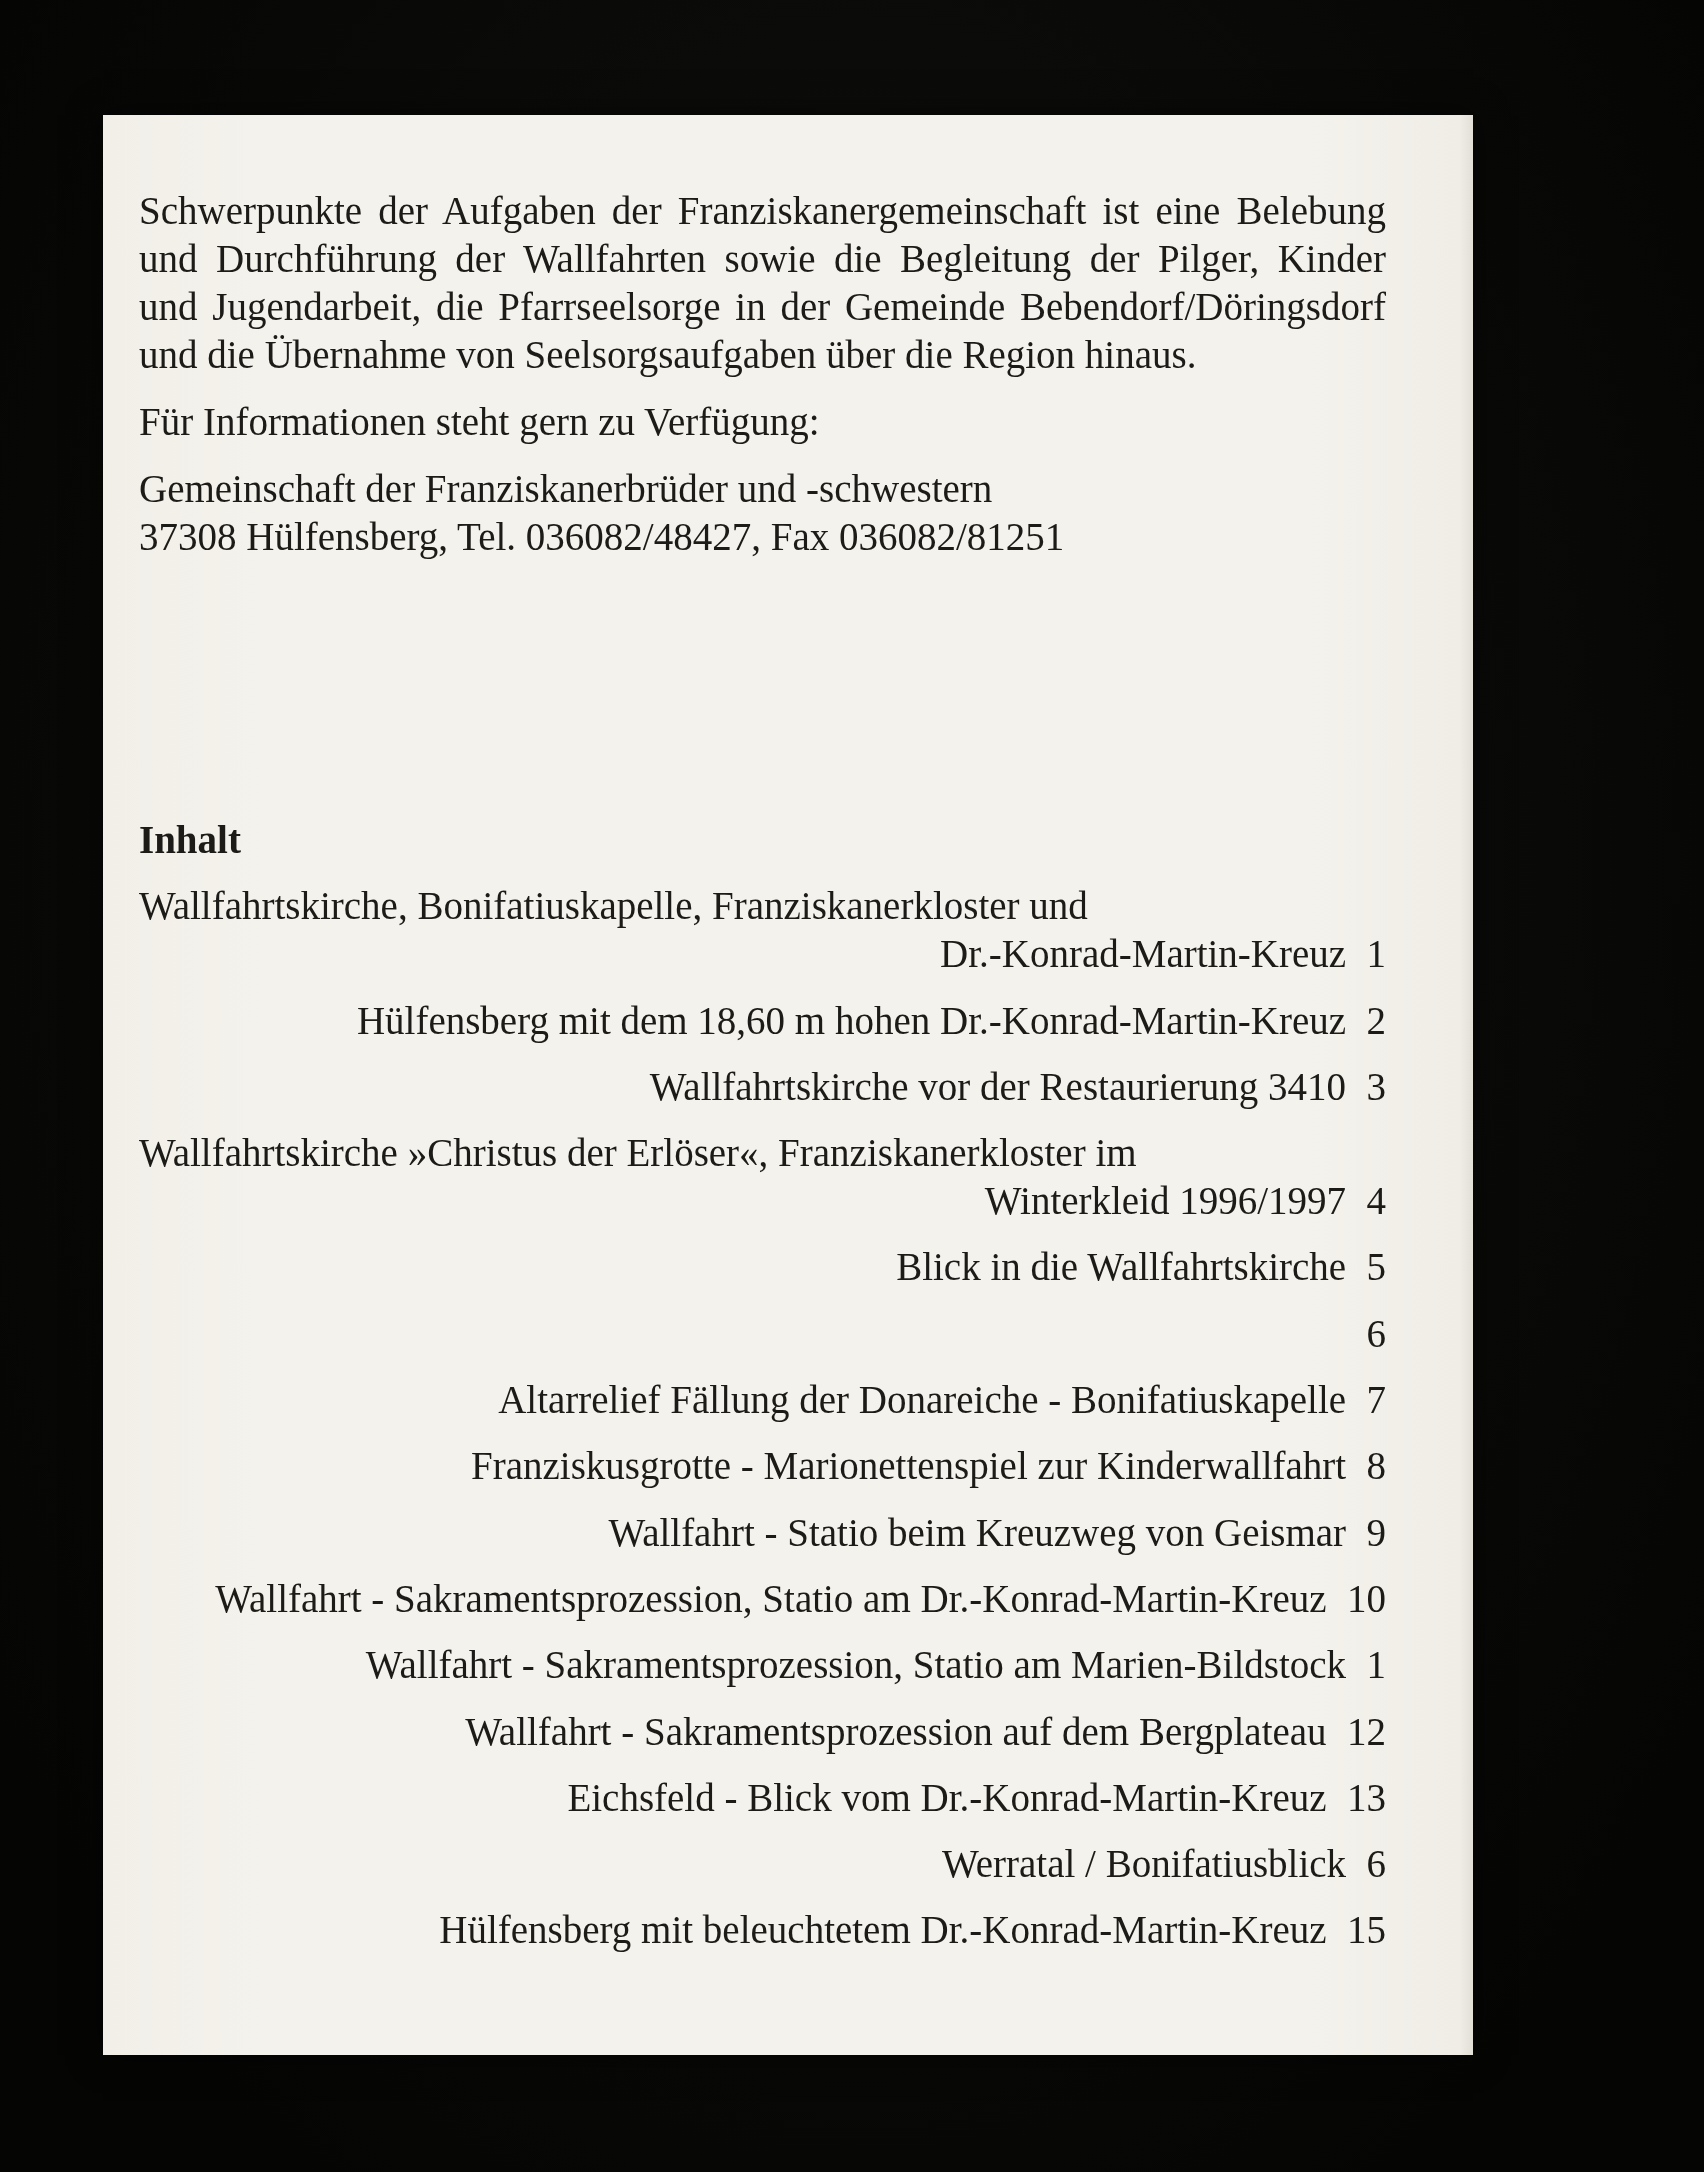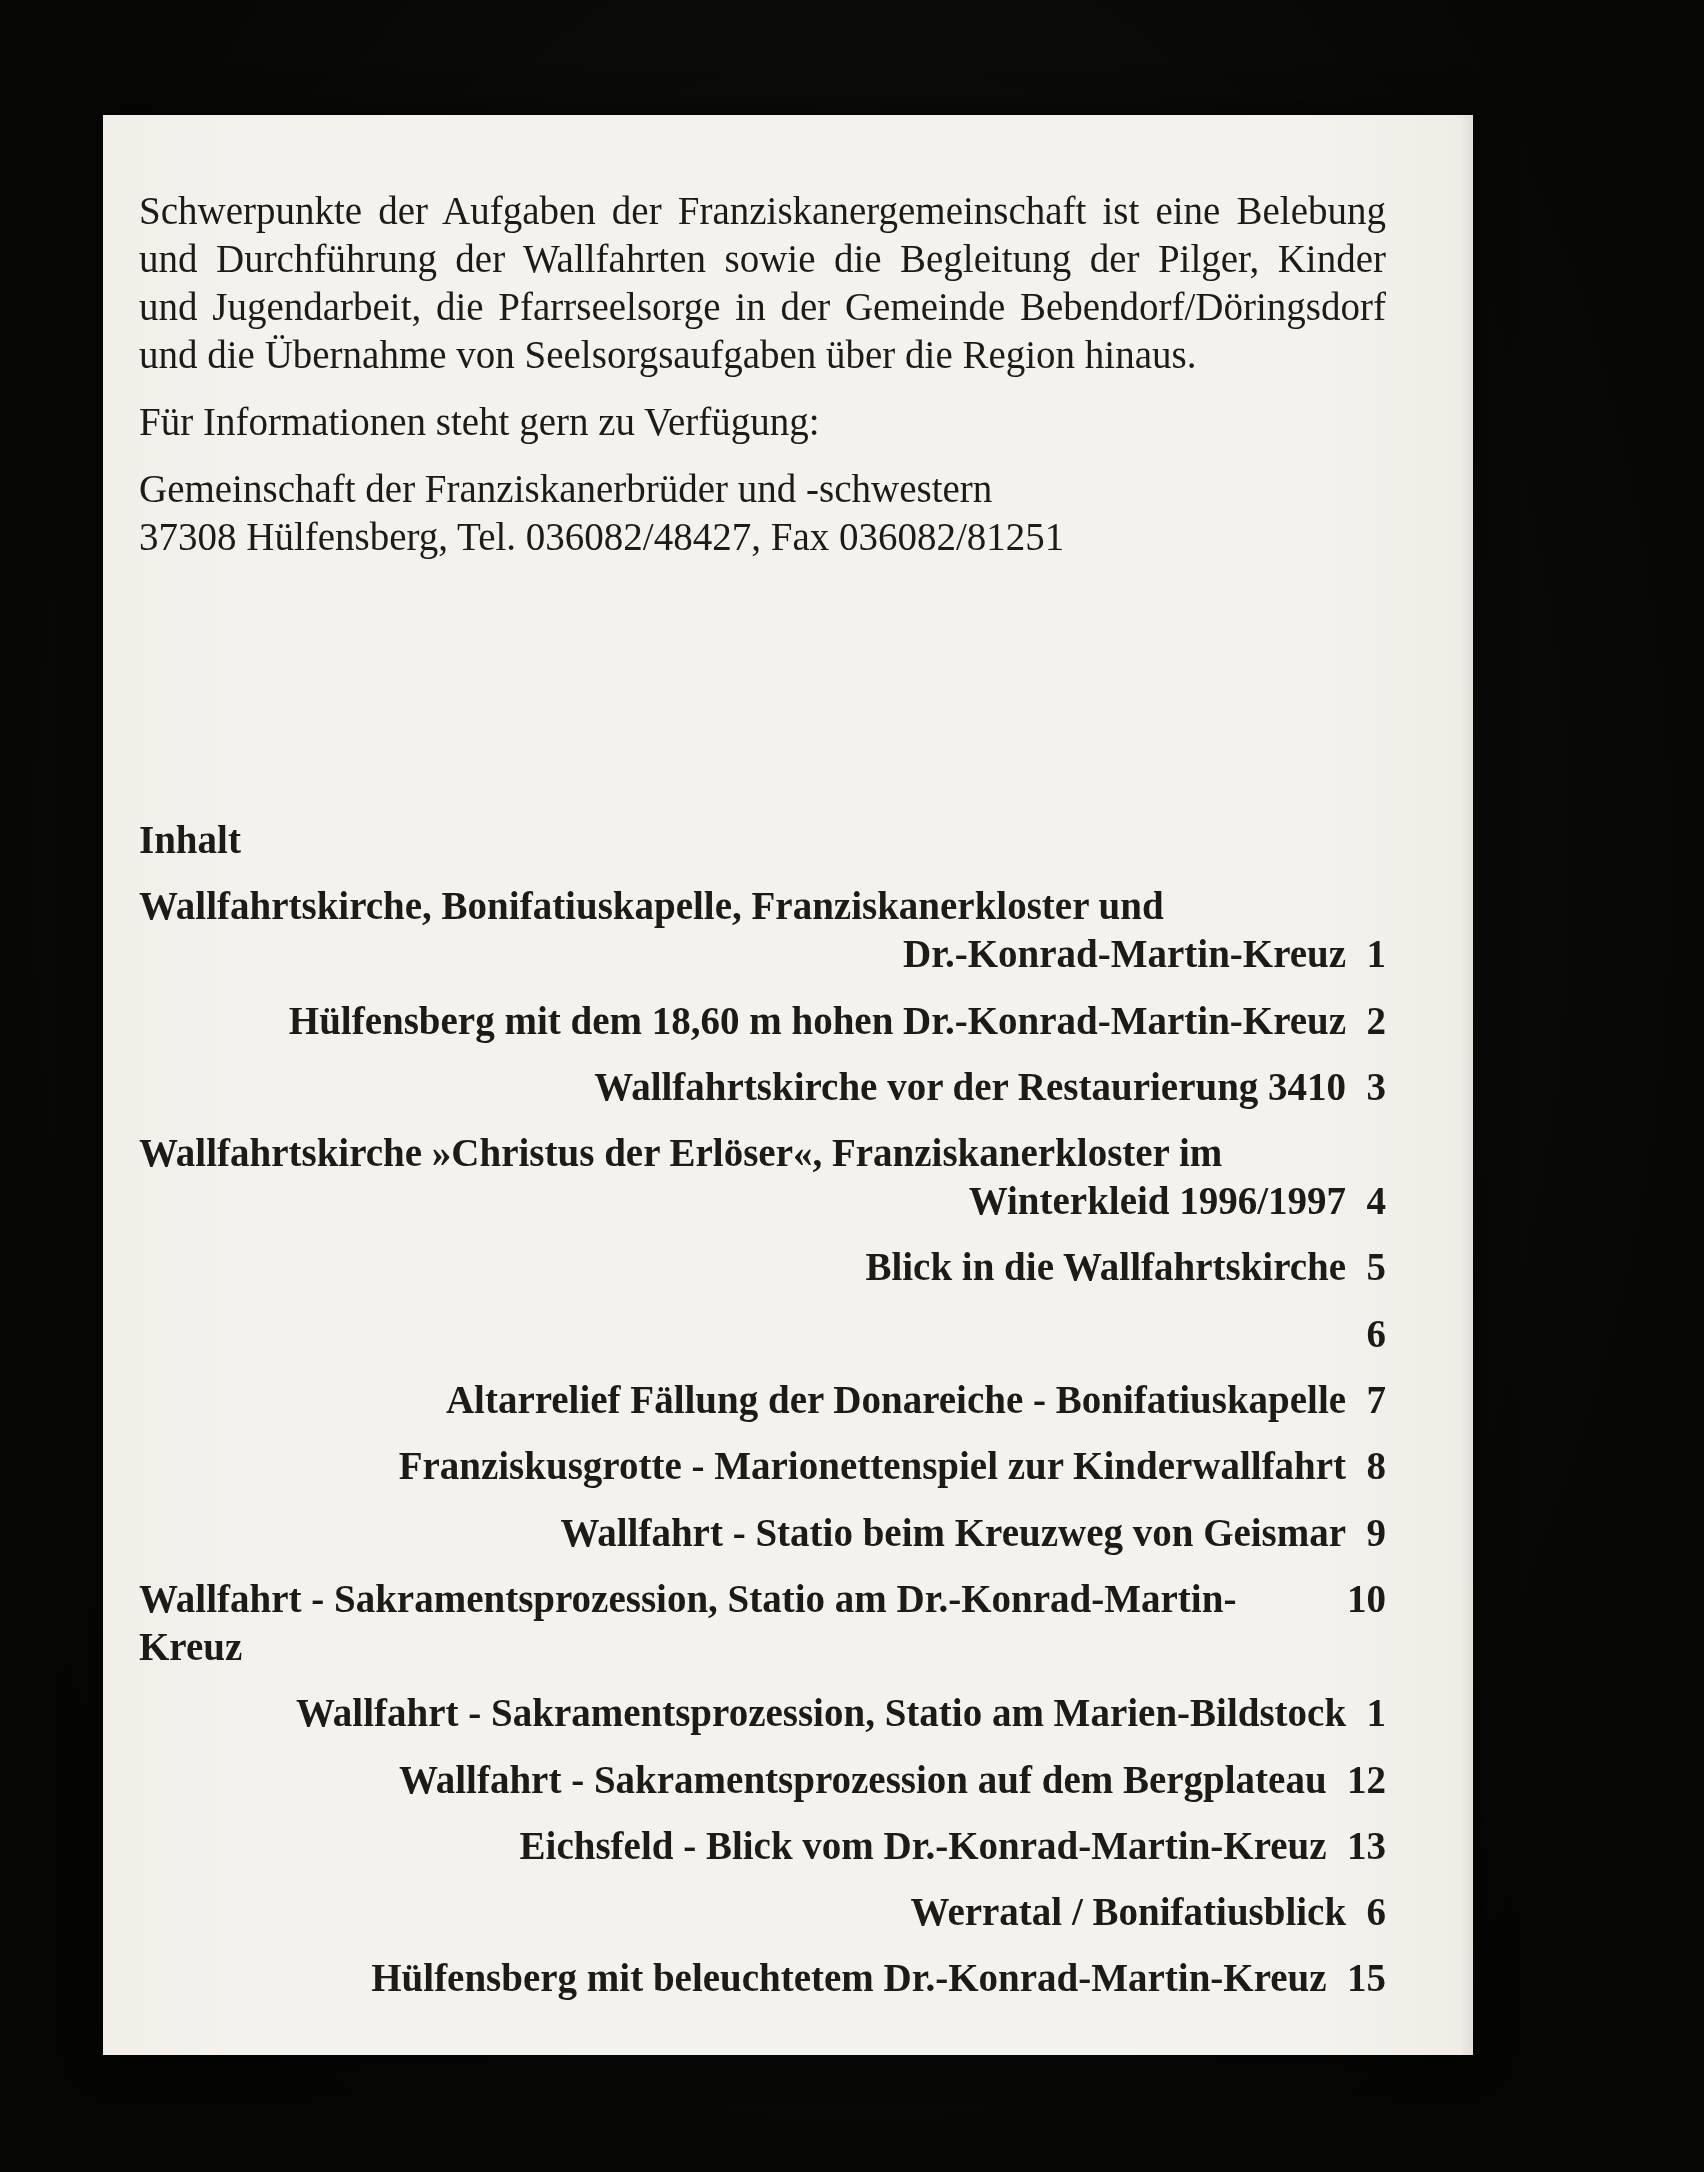--- a/index.html
+++ b/index.html
@@ -46,21 +46,20 @@
   }
   .toc-heading {
     margin-top: 255px;
     font-weight: bold;
   }
   .toc-list {
     margin-top: 14.3px;
   }
   .toc-entry {
     margin-top: 18.3px;
-    font-weight: bold;
   }
   .toc-row {
     display: flex;
     justify-content: flex-end;
     align-items: baseline;
   }
   .toc-title {
     padding-right: 20.4px;
   }
   .toc-title.continued {

